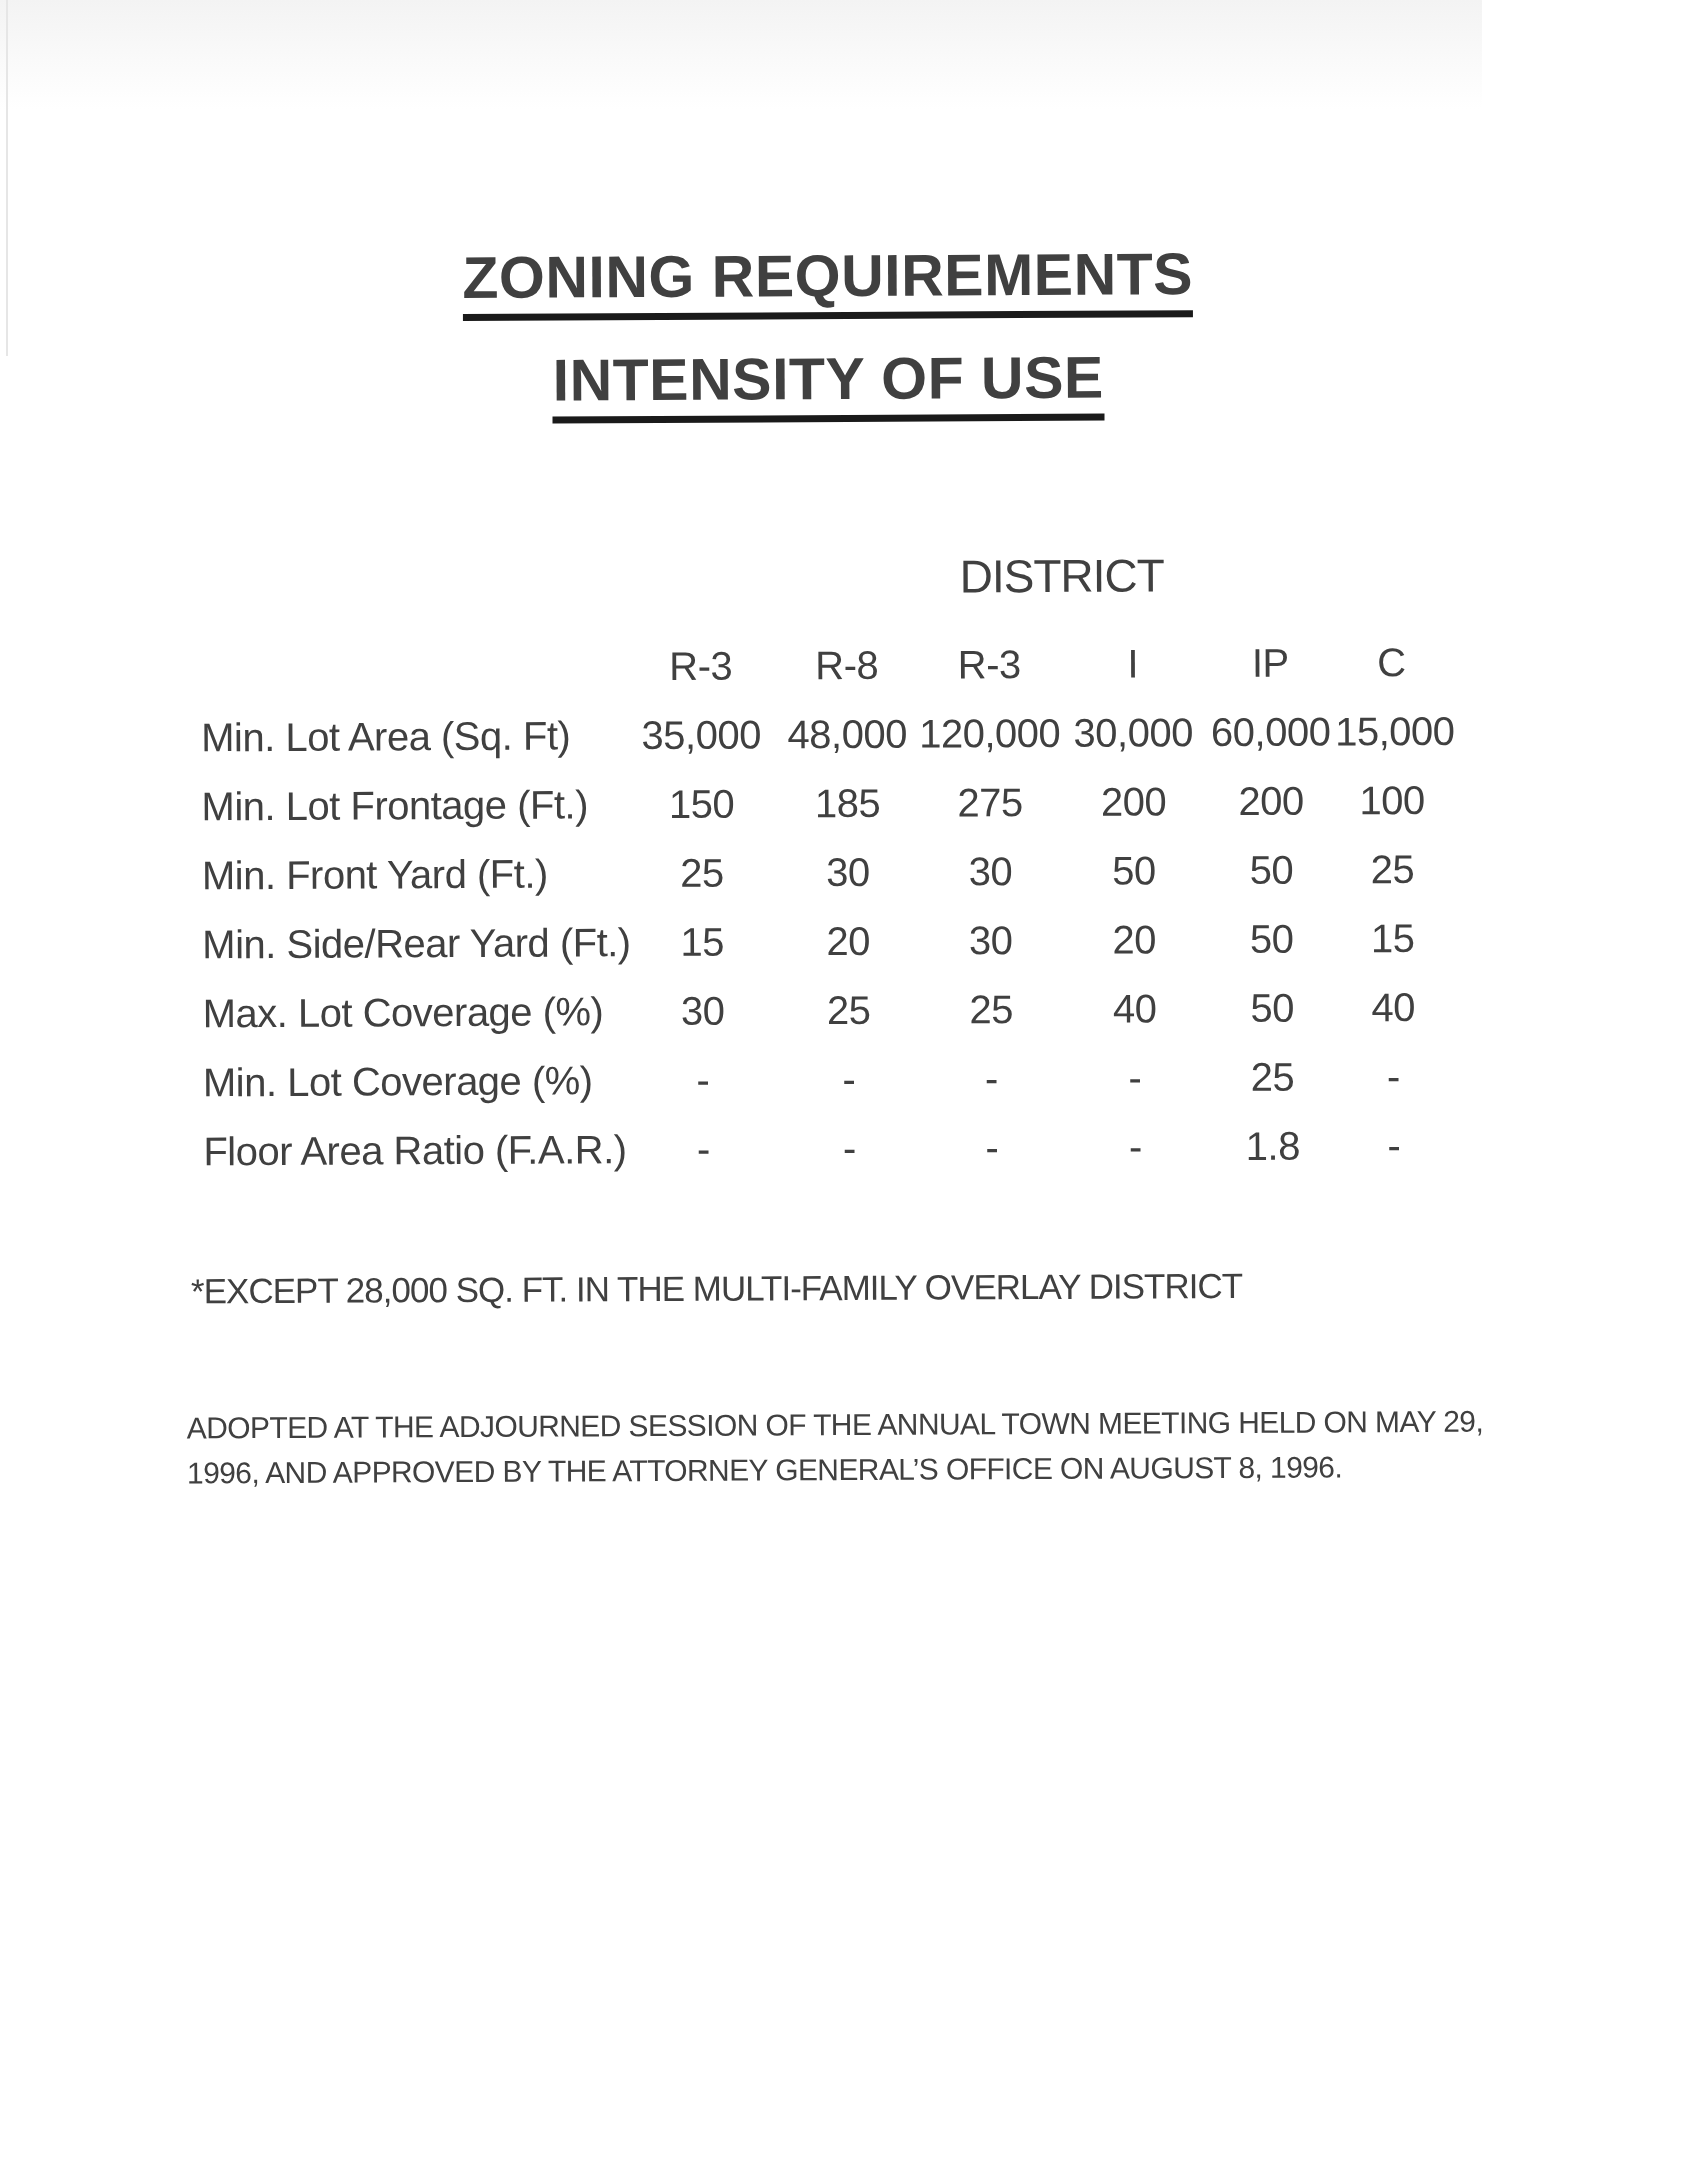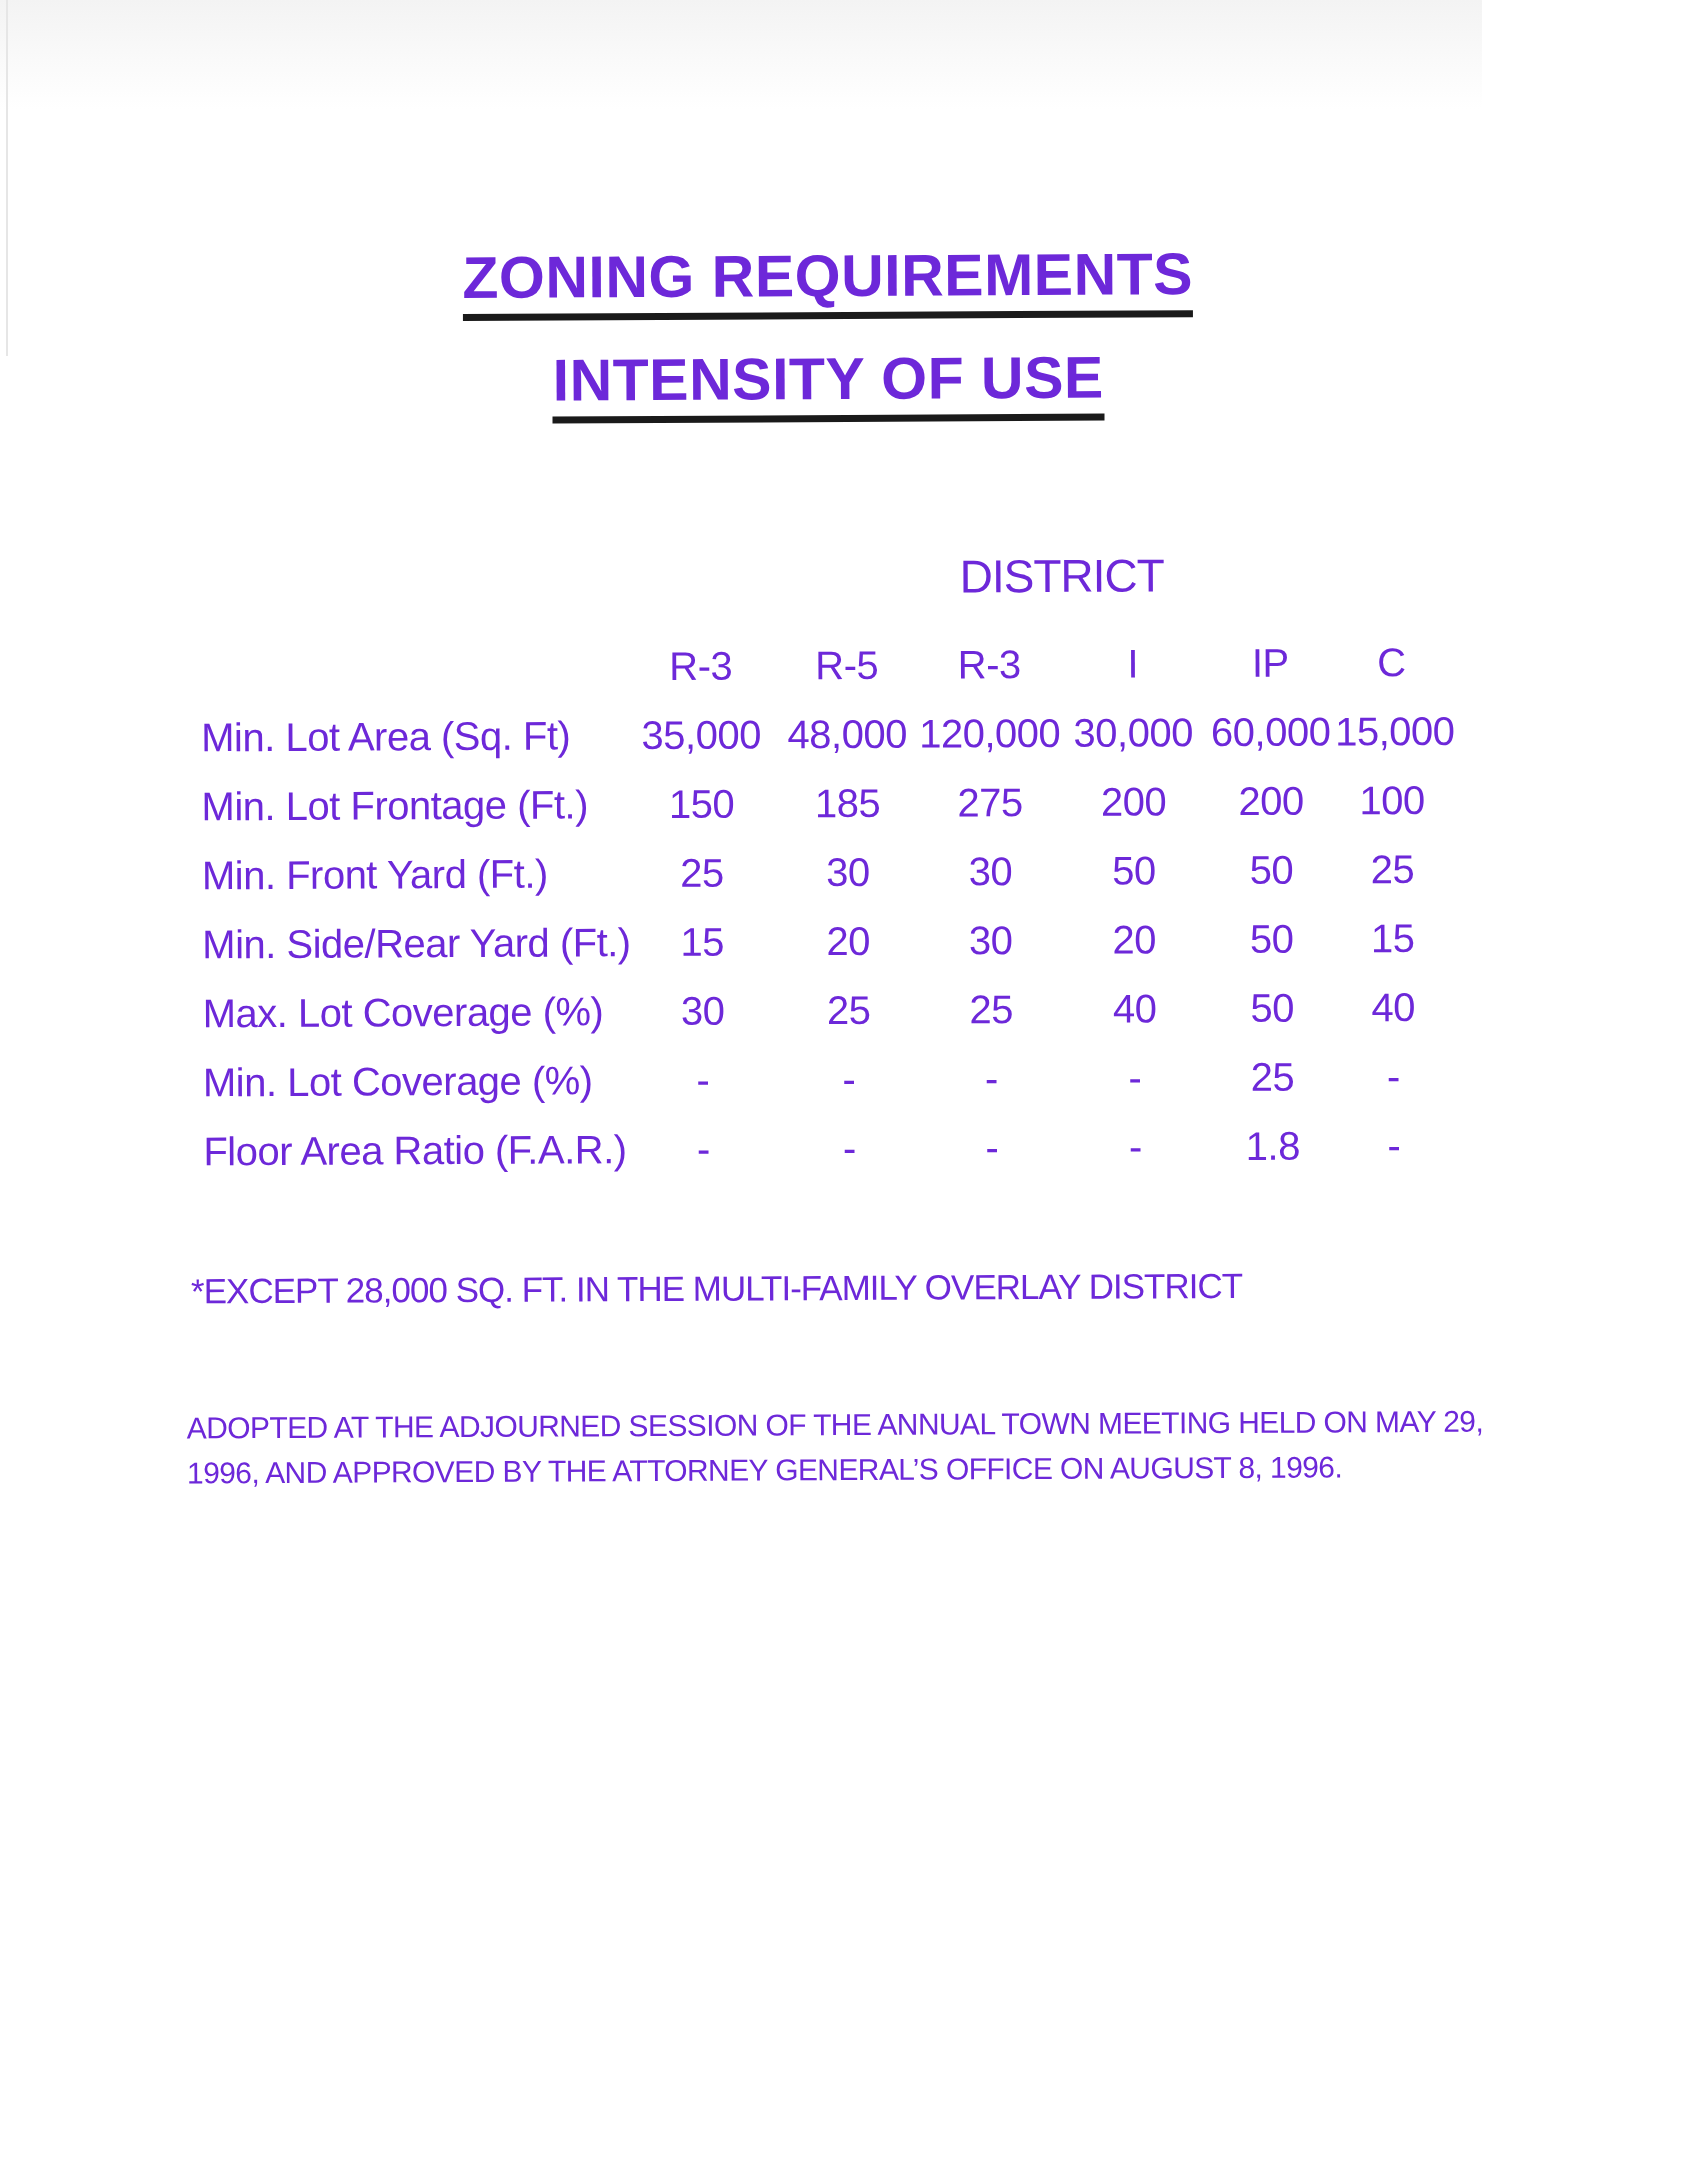--- a/index.html
+++ b/index.html
@@ -7,21 +7,21 @@
     padding: 0;
     background: #ffffff;
   }
   .page {
     position: relative;
     width: 1482px;
     height: 2177px;
     background: #ffffff;
     overflow: hidden;
     font-family: "Liberation Sans", "DejaVu Sans", sans-serif;
-    color: #6d28d9;
+    color: #404040;
   }
   
   .scan-band {
     position: absolute;
     left: 0; top: 0;
     width: 100%; height: 109px;
     background: linear-gradient(180deg, #f3f3f3 0%, #fafafa 55%, #ffffff 100%);
   }
   .scan-edge {
     position: absolute;
@@ -126,21 +126,21 @@
         <col style="width:144px">
         <col style="width:141px">
         <col style="width:146px">
         <col style="width:129px">
         <col style="width:113px">
       </colgroup>
       <thead>
         <tr>
           <th class="lbl"></th>
           <th>R-3</th>
-          <th>R-5</th>
+          <th>R-8</th>
           <th>R-3</th>
           <th>I</th>
           <th>IP</th>
           <th>C</th>
         </tr>
       </thead>
       <tbody>
         <tr>
           <td class="lbl">Min. Lot Area (Sq. Ft)</td>
           <td>35,000</td>

